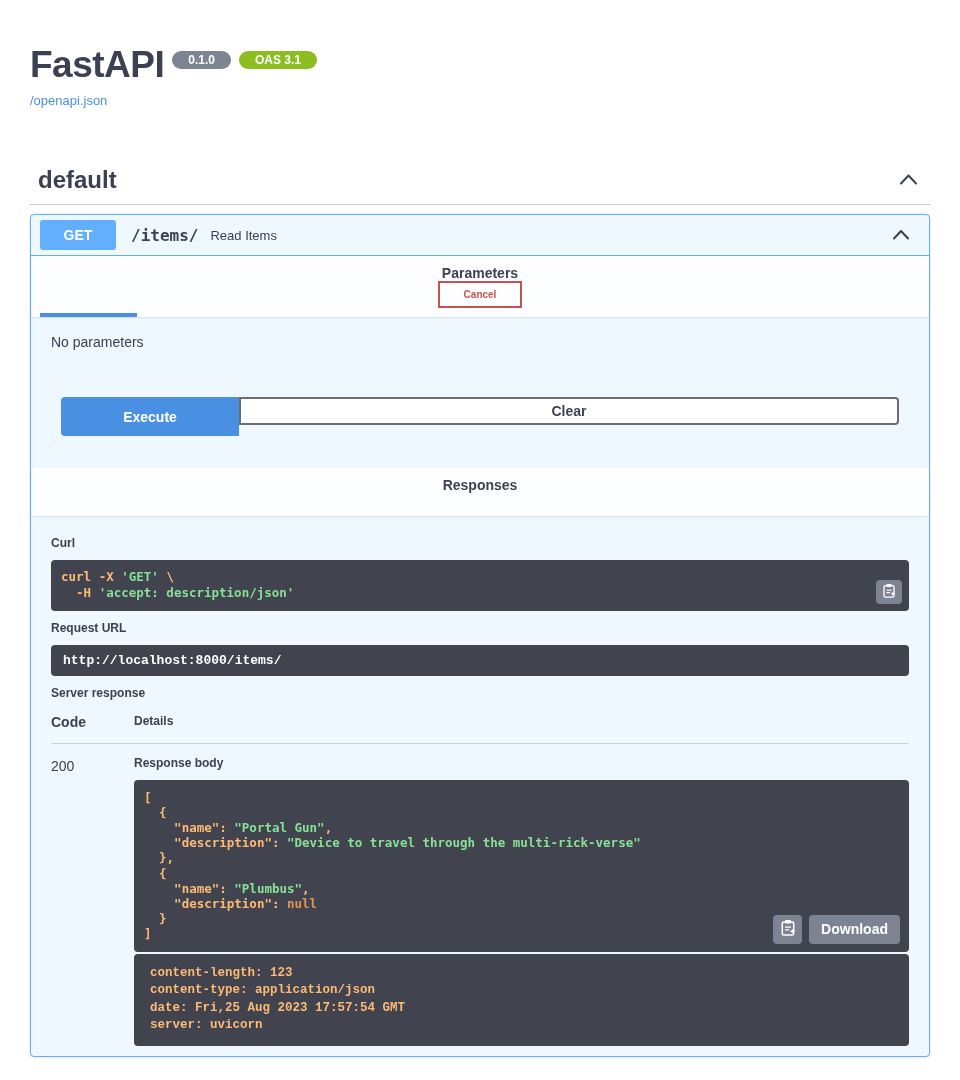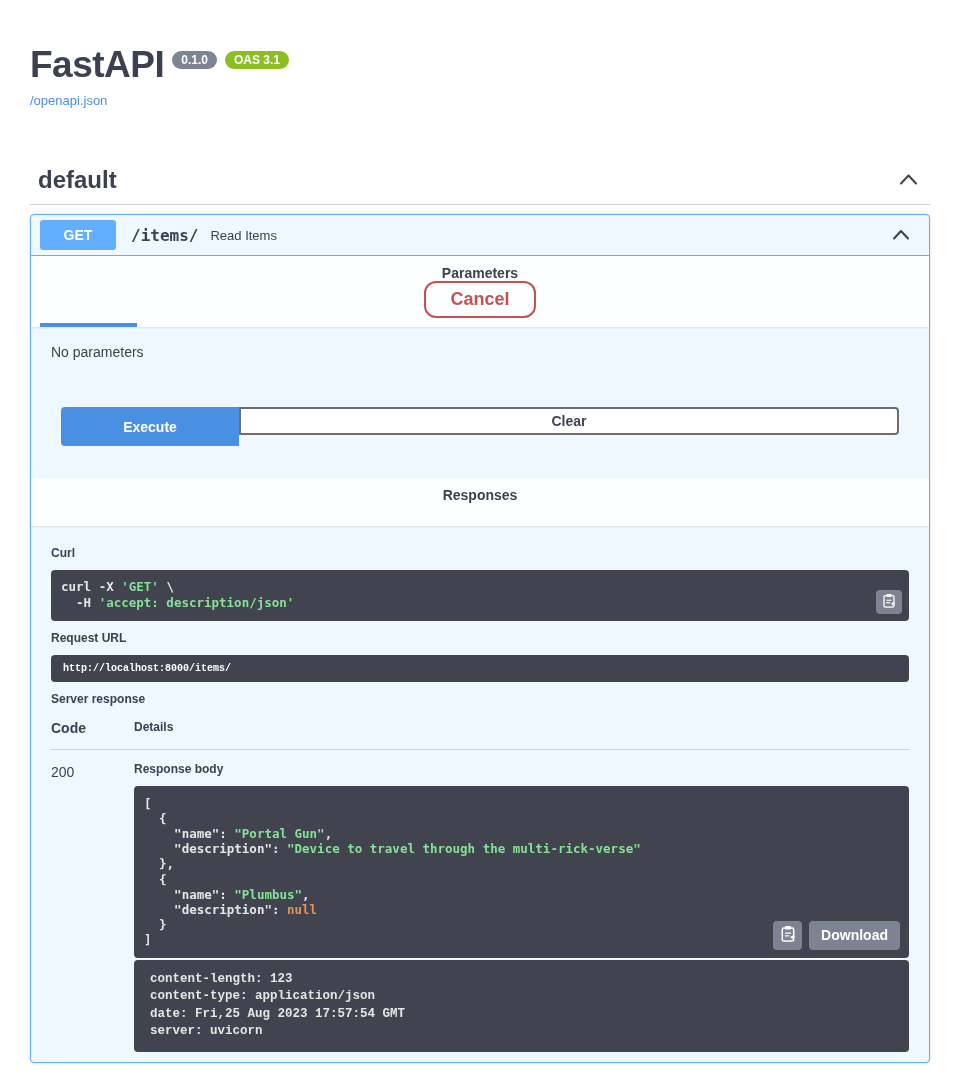--- a/index.html
+++ b/index.html
@@ -19,21 +19,21 @@
   *{margin:0;padding:0;box-sizing:border-box;}
   html,body{background:#fff;}
   body{
     width:960px;height:1080px;overflow:hidden;
     font-family:"Liberation Sans",sans-serif;color:var(--c-text);
   }
   
   .info{padding:46px 30px 0;}
   .title{font-size:37px;font-weight:700;letter-spacing:-.5px;line-height:1;}
   .badge{display:inline-block;position:relative;top:-13px;font-size:12px;font-weight:700;
-    color:#fff;padding:3px 9px;border-radius:12px;margin-left:8px;letter-spacing:0;}
+    color:#fff;padding:3px 16px;border-radius:12px;margin-left:8px;letter-spacing:0;}
   .badge.version{background:var(--c-version-badge);}
   .badge.oas{background:var(--c-oas-badge);}
   .spec-link{display:inline-block;margin-top:10px;font-size:13px;color:var(--c-link);
     text-decoration:none;cursor:pointer;}
   
   .tag-section{margin:57px 30px 0;}
   .tag-header{display:flex;justify-content:space-between;align-items:center;
     padding:0 6px 10px 8px;border-bottom:1px solid rgba(59,65,81,.25);cursor:pointer;}
   .tag-header h3{font-size:24px;font-weight:700;}
   .chev-btn{background:none;border:0;cursor:pointer;padding:4px 6px;display:flex;align-items:center;}
@@ -48,49 +48,49 @@
   .op-summary-text{margin-left:12px;font-size:13px;}
   .opblock-summary .chev-btn{margin-left:auto;margin-right:4px;}
   
   .section-header{position:relative;background:rgba(255,255,255,.85);
     box-shadow:0 1px 2px rgba(0,0,0,.1);padding:9px 20px;display:flex;
     align-items:center;justify-content:space-between;min-height:48px;flex-direction:column;}
   .params-header:after{content:"";position:absolute;left:9px;bottom:0;width:97px;height:4px;
     background:var(--c-execute);}
   .tab{font-size:14px;font-weight:700;cursor:pointer;}
   .cancel-btn{border:2px solid var(--c-cancel);color:var(--c-cancel);background:transparent;
-    font-weight:700;font-size:18px;padding:6px 24px;border-radius:12px;cursor:pointer;
+    font-weight:700;font-size:10px;padding:6px 24px;border-radius:0;cursor:pointer;
     font-family:"Liberation Sans",sans-serif;}
   .responses-header{justify-content:flex-start;}
   .responses-header h4{font-size:14px;font-weight:700;}
   
   .params-content{padding:17px 20px 47px;font-size:14px;}
   .execute-wrapper{padding:0 30px 32px;display:flex;}
   .execute-btn{background:var(--c-execute);color:#fff;font-weight:700;font-size:14px;
     border:none;width:178px;height:39px;border-radius:4px 0 0 4px;cursor:pointer;
     font-family:"Liberation Sans",sans-serif;}
   .clear-btn{flex:1;background:#fff;border:2px solid #6d6d6d;height:28px;
     border-radius:0 4px 4px 0;font-weight:700;font-size:14px;color:var(--c-text);
     cursor:pointer;font-family:"Liberation Sans",sans-serif;}
   
   .responses-wrapper{padding:16px 20px 10px;}
   .block-label{font-size:12px;font-weight:700;margin:10px 0;}
   .block-label.first{margin-top:4px;}
   .code-block{background:var(--c-code-bg);border-radius:4px;color:#fff;position:relative;}
   .code-line{white-space:pre;}
-  .tok-plain{color:#e5e5e5;}
+  .tok-plain{color:#fdba74;}
   .tok-string{color:var(--c-code-string);}
   .tok-null{color:var(--c-code-null);}
   .curl-block{padding:9px 10px;font-family:"DejaVu Sans Mono",monospace;font-size:12.5px;
     line-height:1.3;font-weight:600;}
   .copy-btn{position:absolute;right:7px;bottom:7px;width:26px;height:24px;
     background:var(--c-gray-btn);border:none;border-radius:4px;cursor:pointer;
     display:flex;align-items:center;justify-content:center;}
   .url-block{padding:8px 12px;font-family:"Liberation Mono",monospace;font-weight:700;
-    font-size:10px;margin-bottom:4px;}
+    font-size:13px;margin-bottom:4px;}
   
   .resp-table{margin-top:14px;}
   .resp-thead{display:flex;padding-bottom:13px;border-bottom:1px solid rgba(59,65,81,.2);}
   .col-code{width:83px;flex:none;}
   .resp-thead .col-code{font-size:14px;font-weight:700;}
   .resp-thead .col-details{font-size:12px;font-weight:700;}
   .resp-row{display:flex;padding-top:12px;}
   .status-code{font-size:14px;padding-top:2px;}
   .col-details{flex:1;min-width:0;}
   .col-details .block-label:first-child{margin-top:0;}

